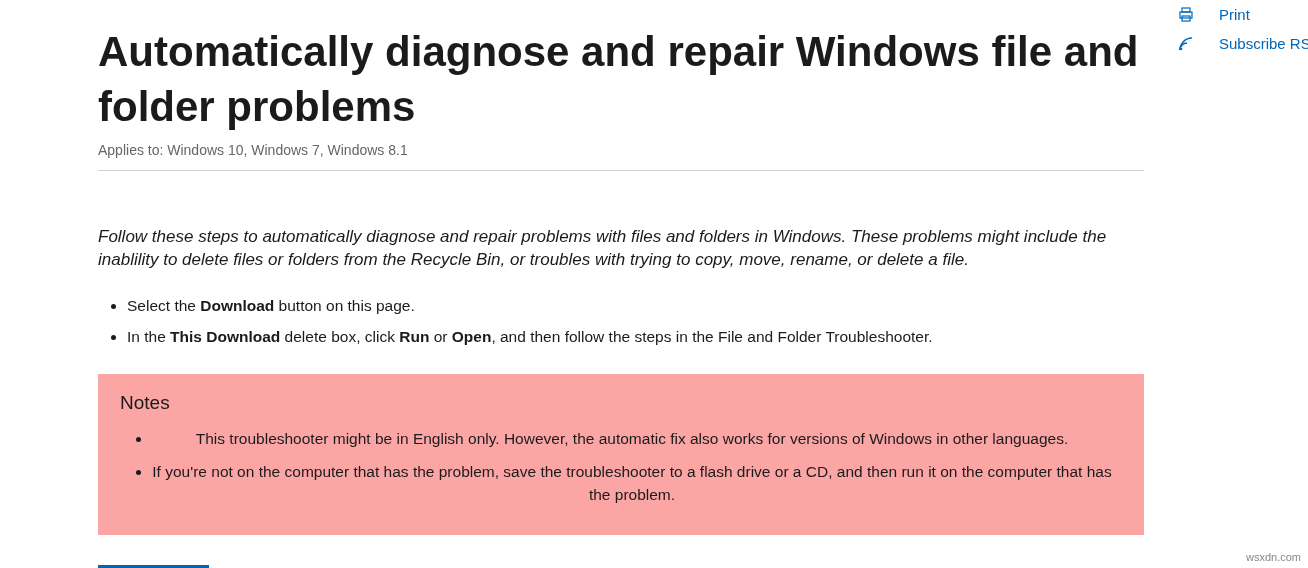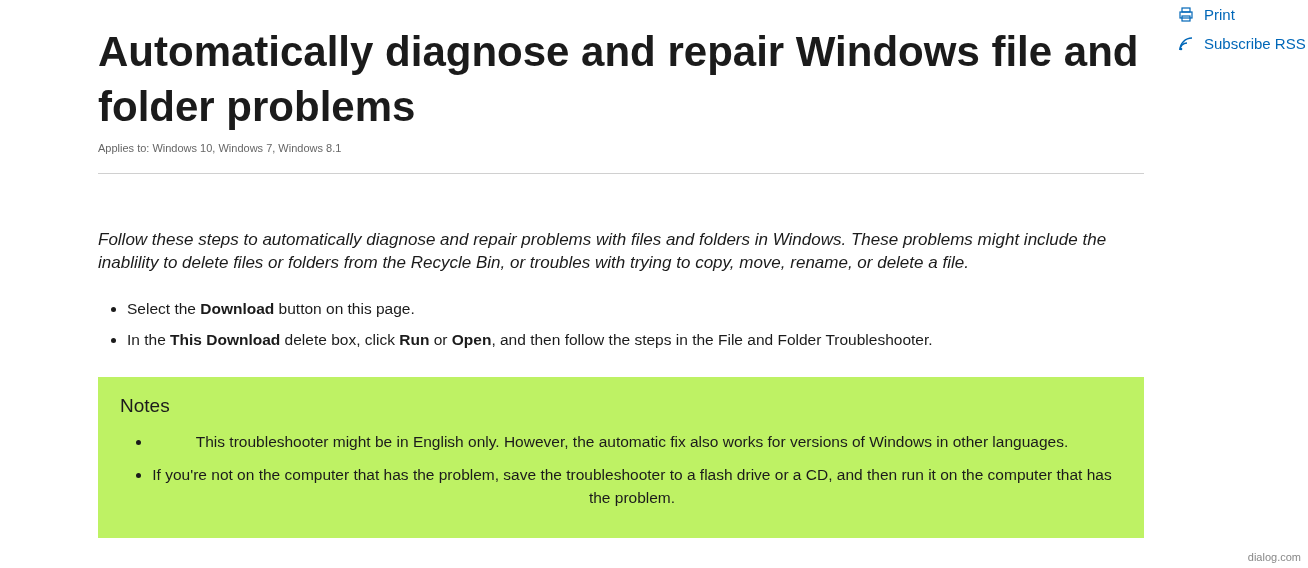--- a/index.html
+++ b/index.html
@@ -23,23 +23,23 @@
     .main {
       width: 1046px;
     }
     .page-title {
       font-size: 42px;
       font-weight: 600;
       line-height: 1.3;
       margin-bottom: 8px;
     }
     .applies-to {
-      font-size: 11px;
+      font-size: 14px;
       color: #666;
-      padding-bottom: 19px;
+      padding-bottom: 12px;
       border-bottom: 1px solid #d0d0d0;
       margin-bottom: 55px;
     }
     .intro-text {
       font-size: 17px;
       line-height: 1.35;
       margin-bottom: 24px;
       font-style: italic;
     }
     .steps {
@@ -49,21 +49,21 @@
     }
     .steps li {
       font-size: 15.5px;
       line-height: 1.35;
       margin-bottom: 10px;
     }
     .steps li strong {
       font-weight: 700;
     }
     .notes-box {
-      background: #bef264;
+      background: #fca5a5;
       padding: 18px 22px 18px 22px;
       margin-bottom: 30px;
     }
     .notes-heading {
       font-size: 19px;
       font-weight: 400;
       margin-bottom: 14px;
     }
     .notes-list {
       list-style: disc;
@@ -89,21 +89,21 @@
     }
     .sidebar {
       position: absolute;
       right: 0;
       top: 6px;
       width: 130px;
     }
     .side-link {
       display: flex;
       align-items: center;
-      gap: 10px;
+      gap: 25px;
       color: #0067b8;
       font-size: 15px;
       margin-bottom: 12px;
       cursor: pointer;
       white-space: nowrap;
     }
     .side-link svg {
       width: 16px;
       height: 16px;
       flex-shrink: 0;
@@ -163,13 +163,13 @@
       <svg viewBox="0 0 16 16" fill="none" stroke="#0067b8" stroke-width="1.5">
         <path d="M2 14 A12 12 0 0 1 14 2"></path>
         <path d="M2 14 A7 7 0 0 1 9 7"></path>
         <circle cx="3" cy="13" r="1.3" fill="#0067b8" stroke="none"></circle>
       </svg>
       <span>Subscribe RSS F</span>
     </div>
   </div>
 </div>
 
-<div class="watermark">dialog.com</div>
+<div class="watermark">wsxdn.com</div>
 
 </body></html>

